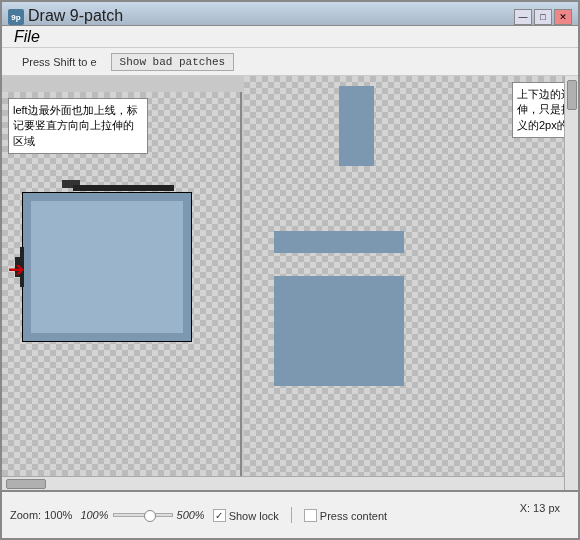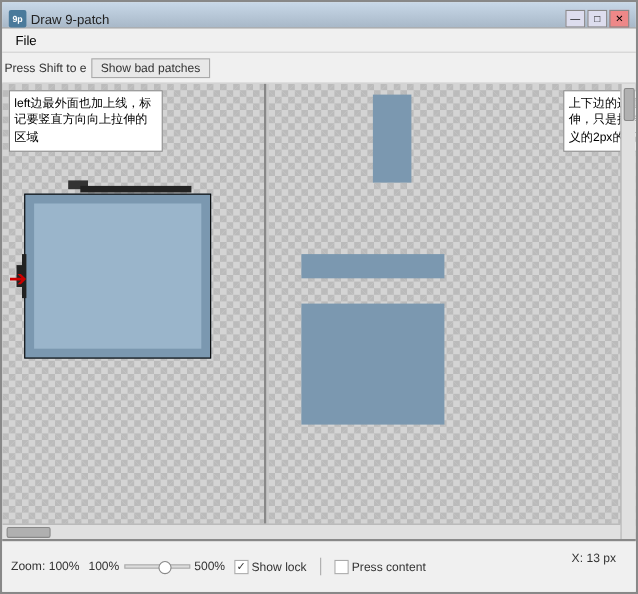--- a/index.html
+++ b/index.html
@@ -36,21 +36,21 @@
       border-radius: 2px;
       display: flex;
       align-items: center;
       justify-content: center;
       color: white;
       font-size: 8px;
       font-weight: bold;
     }
     .title-text {
       flex: 1;
-      font-size: 12px;
+      font-size: 16px;
       color: #222;
     }
     .title-buttons {
       display: flex;
       gap: 2px;
     }
     .title-btn {
       width: 18px;
       height: 16px;
       border: 1px solid #888;
@@ -67,60 +67,62 @@
       background: #f0f0f0;
       border-bottom: 1px solid #ccc;
       display: flex;
       align-items: center;
       padding: 0 4px;
       flex-shrink: 0;
     }
     .menu-item {
       padding: 2px 8px;
       cursor: pointer;
-      font-size: 12px;
+      font-size: 16px;
+      font-style: italic;
     }
     .toolbar {
       height: 28px;
       background: #f0f0f0;
       border-bottom: 1px solid #ccc;
       display: flex;
       align-items: center;
-      padding: 2px 2px;
-      gap: 4px;
+      padding: 2px 20px;
+      gap: 14px;
       flex-shrink: 0;
     }
     .toolbar-text {
       font-size: 11px;
       color: #333;
     }
     .bad-patches-btn {
       background: #e8e8e8;
       border: 1px solid #aaa;
       padding: 2px 8px;
       font-size: 11px;
       cursor: pointer;
       color: #333;
+      font-family: Liberation Mono, monospace;
     }
     .main-area {
       flex: 1;
       display: flex;
       overflow: hidden;
       position: relative;
     }
     .canvas-area {
       flex: 1;
       position: relative;
       overflow: hidden;
       background: #c8c8c8;
     }
     .left-panel {
       position: absolute;
       left: 0;
-      top: 0;
+      top: 16px;
       width: 240px;
       height: 100%;
       background: #c8c8c8;
       border-right: 2px solid #888;
       padding-left: 44px;
     }
     .left-checkerboard {
       position: absolute;
       top: 0; left: 0; right: 0; bottom: 0;
       background-image:
@@ -329,20 +331,21 @@
     }
     .status-label {
       font-size: 11px;
       color: #333;
       white-space: nowrap;
     }
     .slider-container {
       display: flex;
       align-items: center;
       gap: 4px;
+      font-style: italic;
     }
     .slider {
       width: 60px;
       height: 4px;
       background: #ddd;
       border: 1px solid #aaa;
       position: relative;
     }
     .slider-thumb {
       position: absolute;

